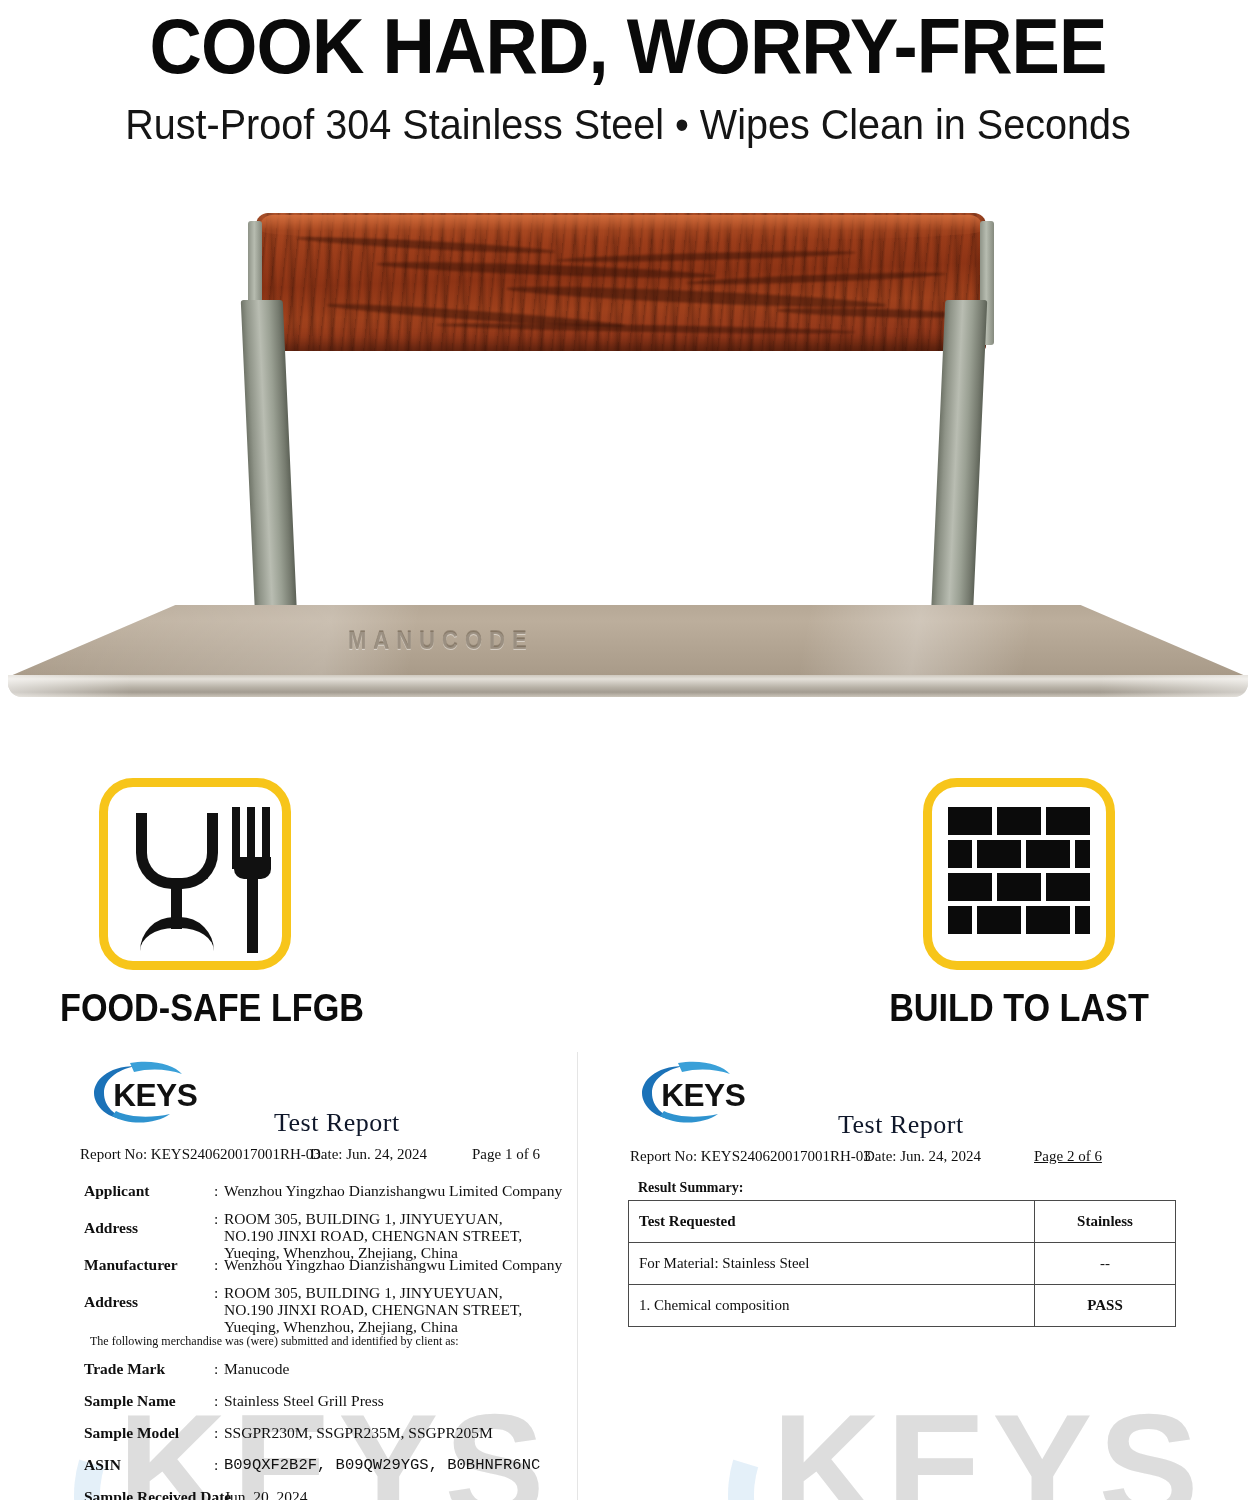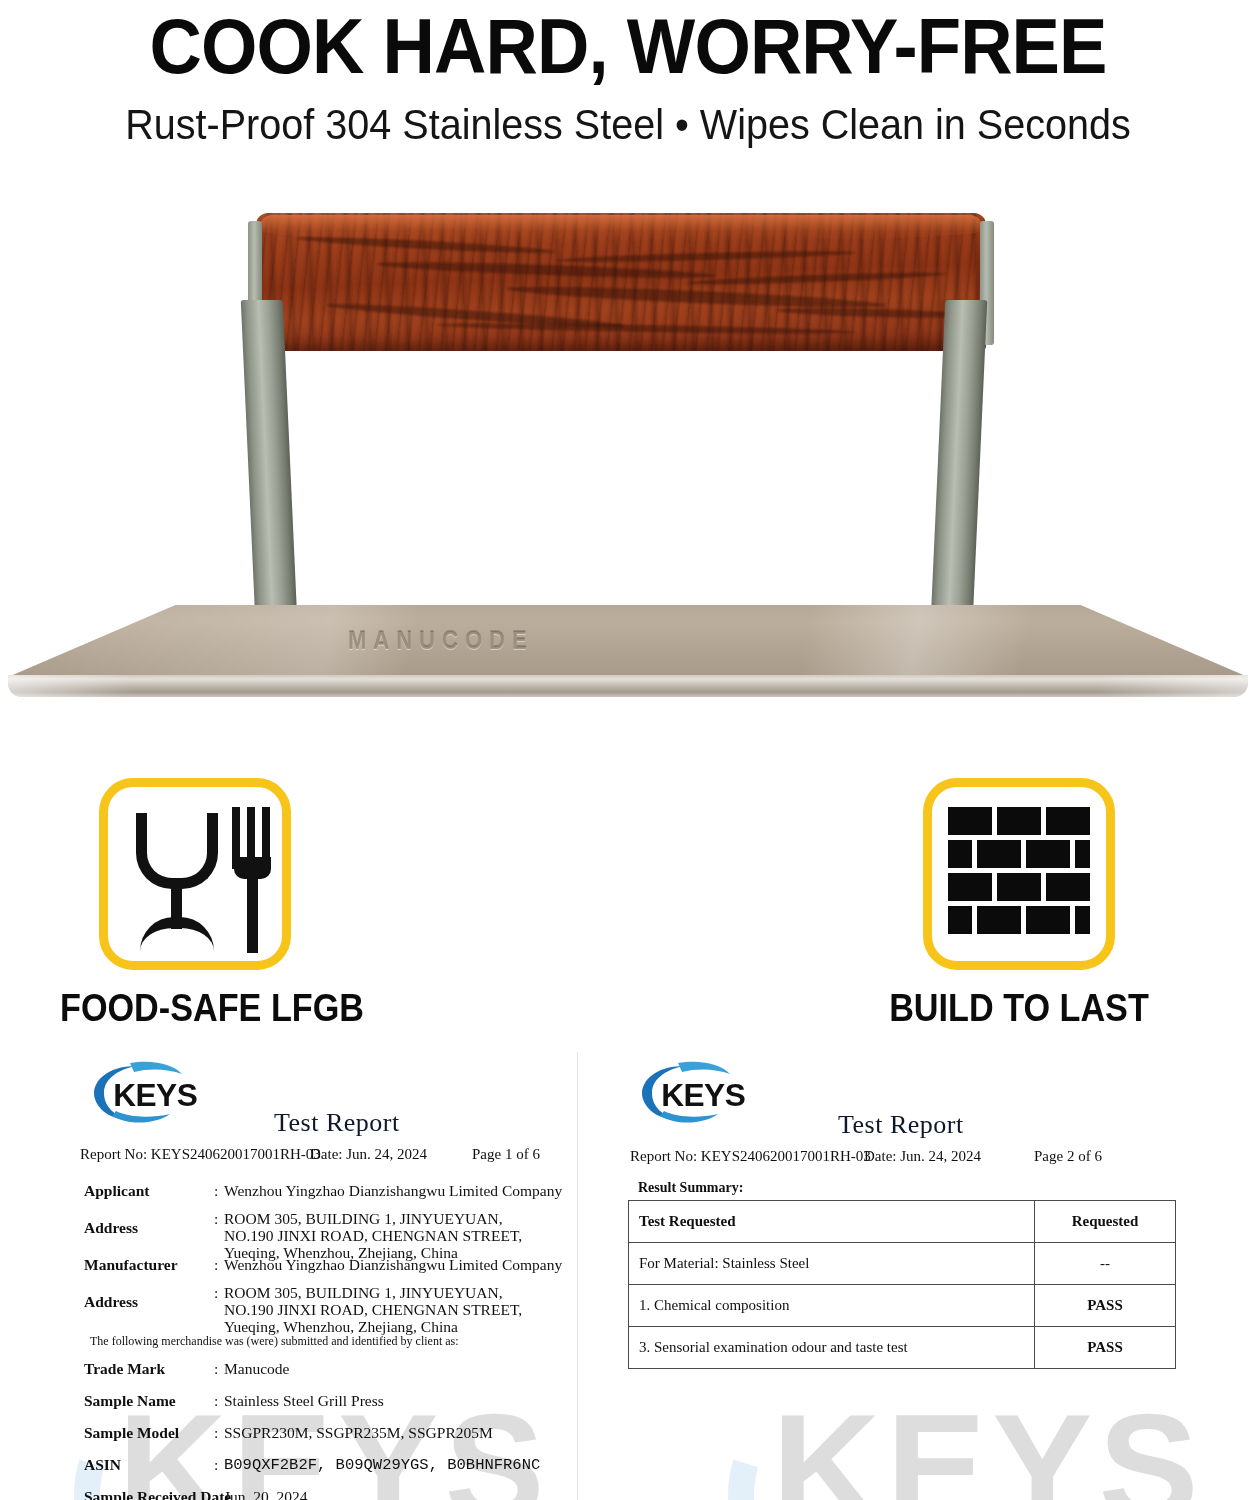--- a/index.html
+++ b/index.html
@@ -437,38 +437,34 @@
         <path d="M40 3 C64 -1 84 5 92 14 C78 9 60 8 44 12 Z" fill="#3aa0d8"></path>
         <path d="M22 56 C40 66 66 64 80 54 C62 58 40 58 26 51 Z" fill="#2f93cf"></path>
       </svg>
       <div class="keys-text">KEYS</div>
     </div>
 
     <div class="doc-title dt-right">Test Report</div>
 
     <div class="meta-row" style="left:14px;top:96px;">Report No: KEYS240620017001RH-03</div>
     <div class="meta-row" style="left:248px;top:96px;">Date: Jun. 24, 2024</div>
-    <div class="meta-row" style="left:418px;top:96px;">Page 2 of 6</div>
+    <div class="meta-row" style="left:418px;top:96px;text-decoration:underline;">Page 2 of 6</div>
 
     <div class="result-title">Result Summary:</div>
 
     <table class="rtable">
       <tbody>
           <tr>
         <th>Test Requested</th>
-        <th class="concl-h">Requested</th>
+        <th class="concl-h">Stainless</th>
       </tr>
       <tr>
         <td>For Material: Stainless Steel</td>
         <td class="concl">--</td>
       </tr>
       <tr>
         <td>1. Chemical composition</td>
         <td class="pass">PASS</td>
       </tr>
-      <tr>
-        <td>3. Sensorial examination odour and taste test</td>
-        <td class="pass">PASS</td>
-      </tr>
     </tbody>
       </table>
   </div>
 </div>
 
 </body></html>

